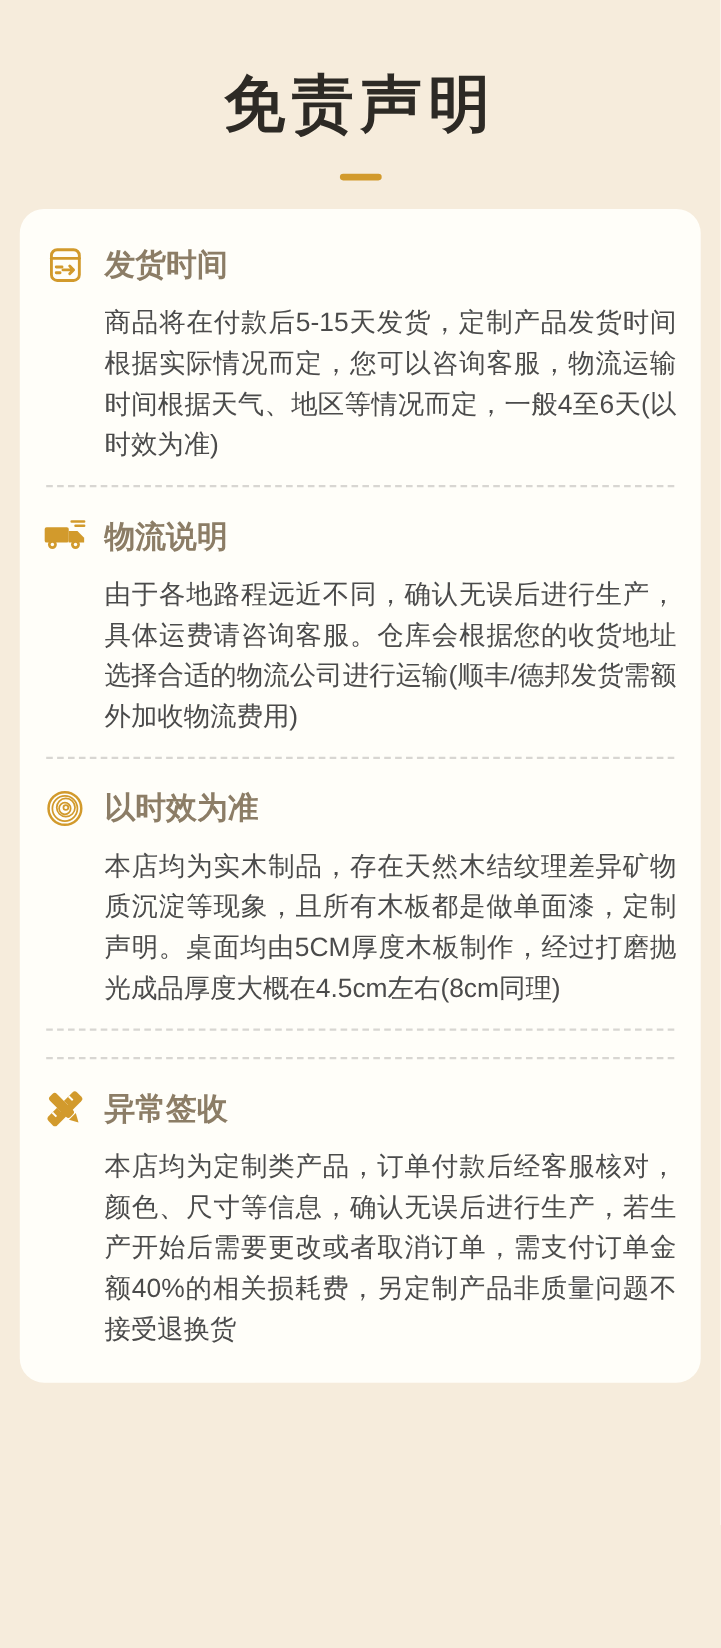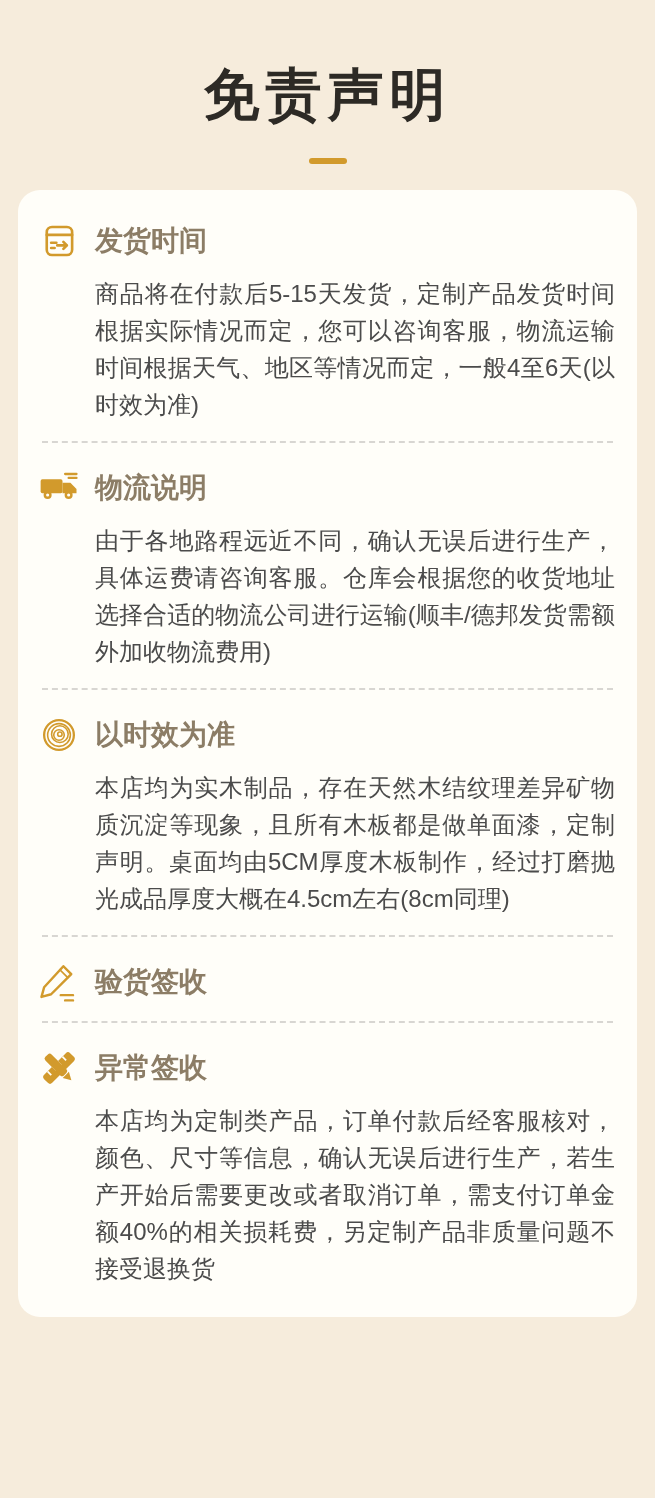--- a/index.html
+++ b/index.html
@@ -104,28 +104,20 @@
           <circle class="ic-thin" cx="24" cy="24" r="6"></circle>
           <circle class="ic-thin" cx="25" cy="23" r="2.5"></circle>
         </svg>
         <span class="sec-title">以时效为准</span>
       </div>
       <p class="sec-body">本店均为实木制品，存在天然木结纹理差异矿物质沉淀等现象，且所有木板都是做单面漆，定制声明。桌面均由5CM厚度木板制作，经过打磨抛光成品厚度大概在4.5cm左右(8cm同理)</p>
     </div>
     <hr class="sep">
 
     <div class="section">
-      <div class="sec-head">
-        <svg class="sec-icon" viewBox="0 0 48 48">
-          <path class="ic" d="M29 6 l9 9 L15 38 l-11 3 3 -11 z" style="stroke-width:2.8"></path>
-          <path class="ic" d="M25 10 l9 9" style="stroke-width:2"></path>
-          <path class="ic" d="M26 39 h14 M31 45 h9" style="stroke-width:2.8"></path>
-        </svg>
-        <span class="sec-title">验货签收</span>
-      </div>
     </div>
     <hr class="sep">
 
     <div class="section">
       <div class="sec-head">
         <svg class="sec-icon" viewBox="0 0 48 48">
           <g transform="rotate(45 24 24)">
             <rect class="ic-fill" x="17.5" y="3" width="13" height="42" rx="3.5"></rect>
             <path d="M17.5 12 h6 M17.5 20 h6 M17.5 28 h6 M17.5 36 h6" stroke="#fffef9" stroke-width="2" fill="none"></path>
           </g>

